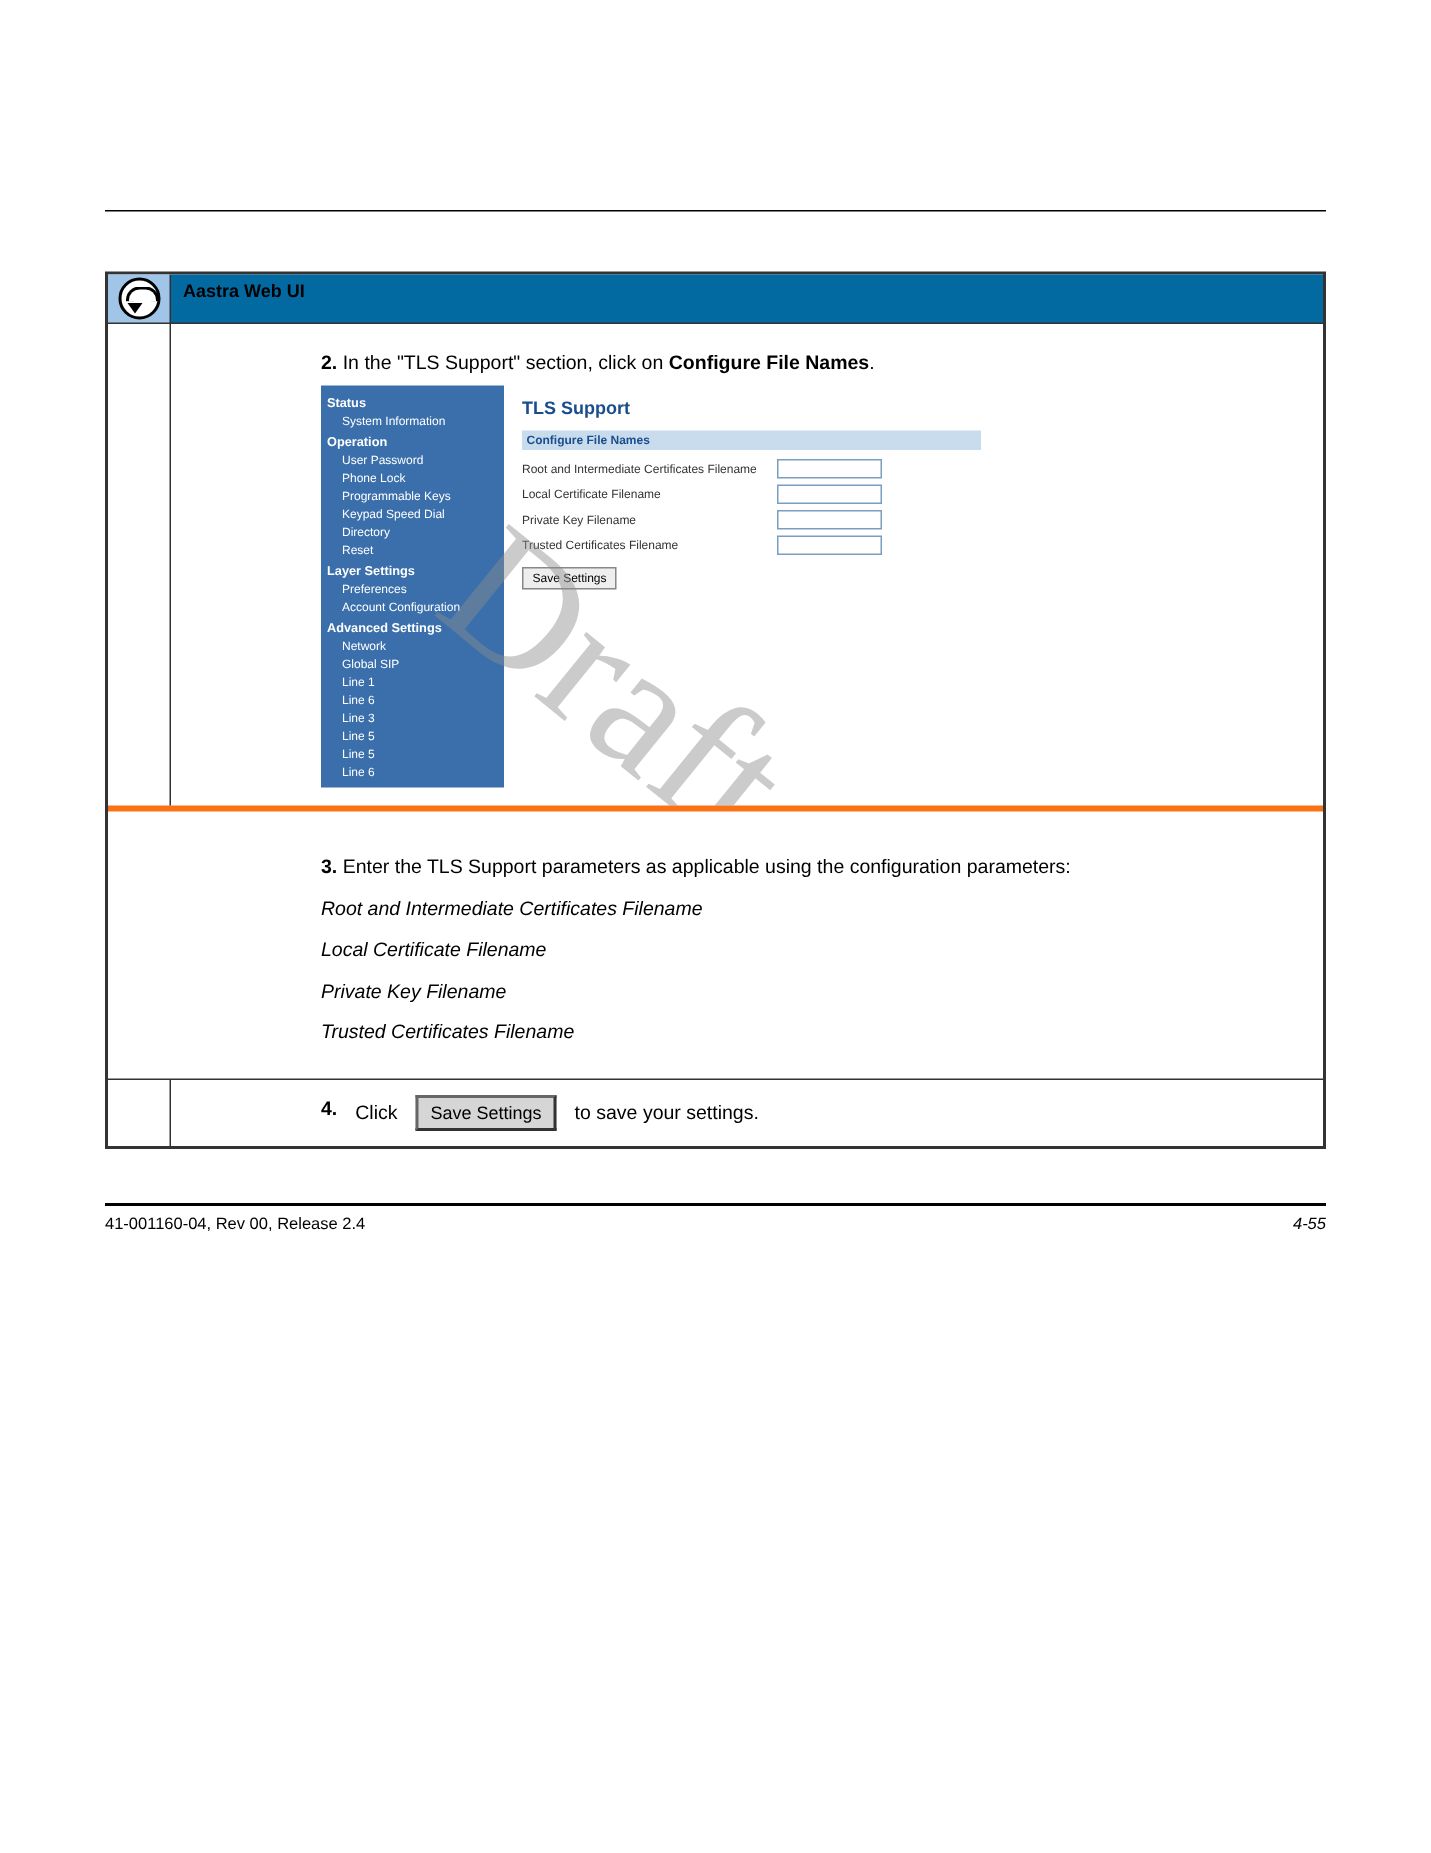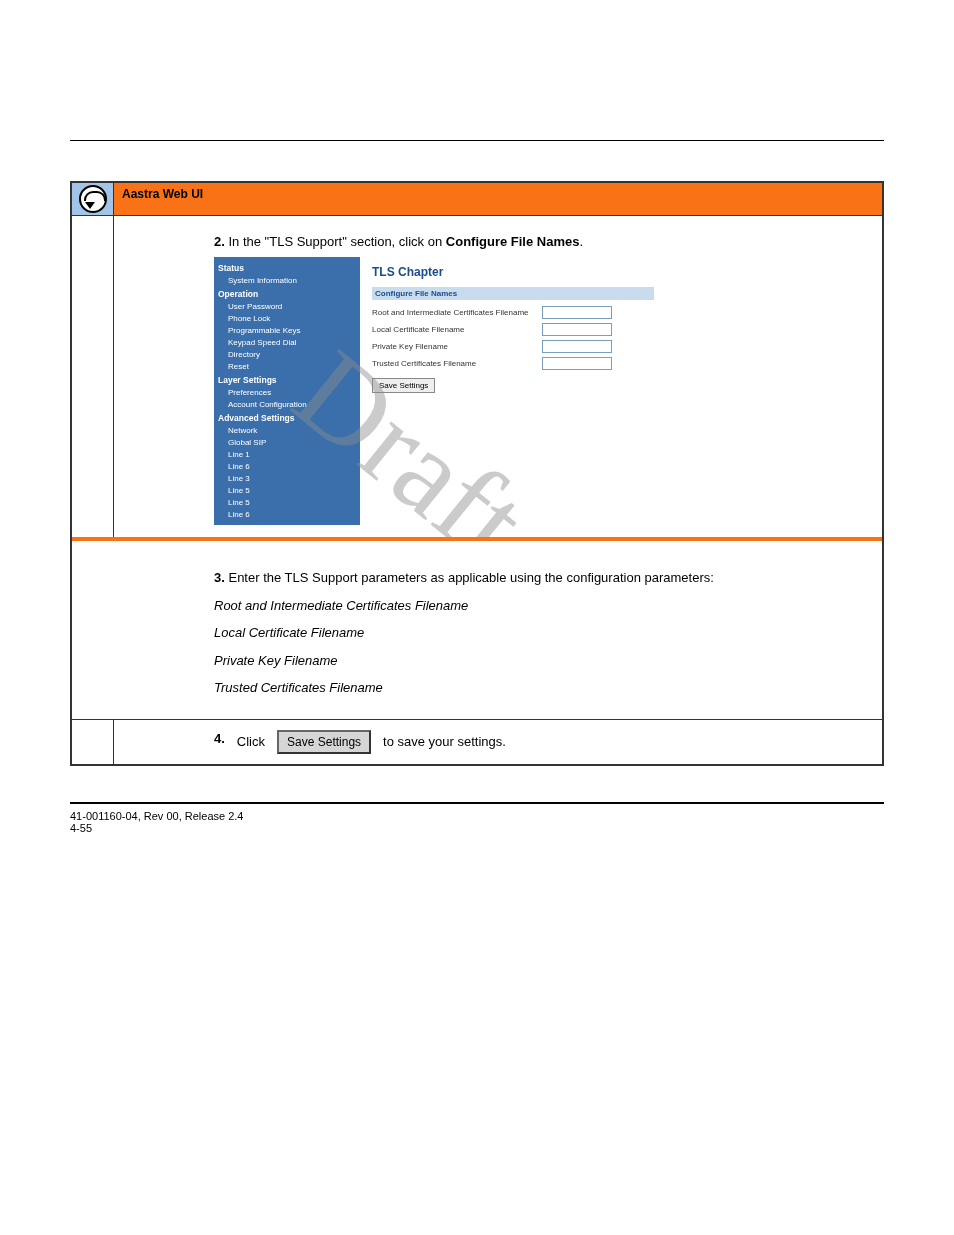--- a/index.html
+++ b/index.html
@@ -49,21 +49,21 @@
     content: '';
     position: absolute;
     width: 0; height: 0;
     border-left: 5px solid transparent;
     border-right: 5px solid transparent;
     border-top: 7px solid #000;
     bottom: 2px; left: 4px;
   }
   .cell-header {
     flex: 1;
-    background: #f97316;
+    background: #0369a1;
     border-bottom: 1px solid #333;
     padding: 4px 8px;
     font-size: 12px;
     font-weight: bold;
   }
   .row2 { display: flex; min-height: 300px; }
   .cell-left {
     width: 42px;
     border-right: 1px solid #333;
   }
@@ -76,21 +76,21 @@
   }
   .step { font-weight: bold; margin-bottom: 6px; }
   .screenshot {
     margin-top: 8px;
     border: 0;
     display: flex;
     width: 452px;
     font-family: Arial, sans-serif;
   }
   .nav {
-    width: 146px;
+    width: 122px;
     background: #3a6fab;
     color: #fff;
     font-size: 8px;
     padding: 4px 0;
     line-height: 12px;
   }
   .nav-h { font-weight: bold; padding: 1px 4px; font-size: 8.5px; }
   .nav-i { padding: 0 4px 0 14px; font-size: 8px; }
   .main {
     flex: 1;
@@ -168,23 +168,22 @@
     pointer-events: none;
     font-family: "Times New Roman", serif;
     white-space: nowrap;
   }
   .footer-rule { border-top: 2px solid #000; margin-top: 36px; }
   .footer {
     display: flex;
     justify-content: space-between;
     font-size: 11px;
     padding: 6px 0 0 0;
-    flex-direction: column;
-  }
-  .footer-right { }
+  }
+  .footer-right { font-style: italic; }
 </style>
 </head>
 <body>
 <div class="page">
 
 <div class="top-rule"></div>
 
 <div class="table-outer">
 
   <div class="row1">
@@ -221,21 +220,21 @@
           <div class="nav-i">Network</div>
           <div class="nav-i">Global SIP</div>
           <div class="nav-i">Line 1</div>
           <div class="nav-i">Line 6</div>
           <div class="nav-i">Line 3</div>
           <div class="nav-i">Line 5</div>
           <div class="nav-i">Line 5</div>
           <div class="nav-i">Line 6</div>
         </div>
         <div class="main">
-          <h3>TLS Chapter</h3>
+          <h3>TLS Support</h3>
           <div class="section-bar">Configure File Names</div>
           <div class="form-row">
             <label>Root and Intermediate Certificates Filename</label>
             <input type="text" style="">
           </div>
           <div class="form-row">
             <label>Local Certificate Filename</label>
             <input type="text" style="">
           </div>
           <div class="form-row">

